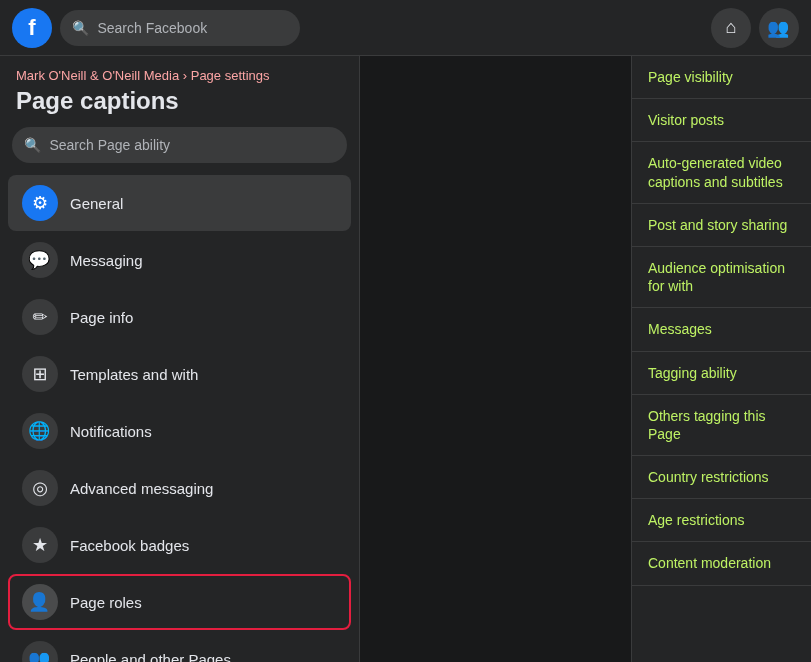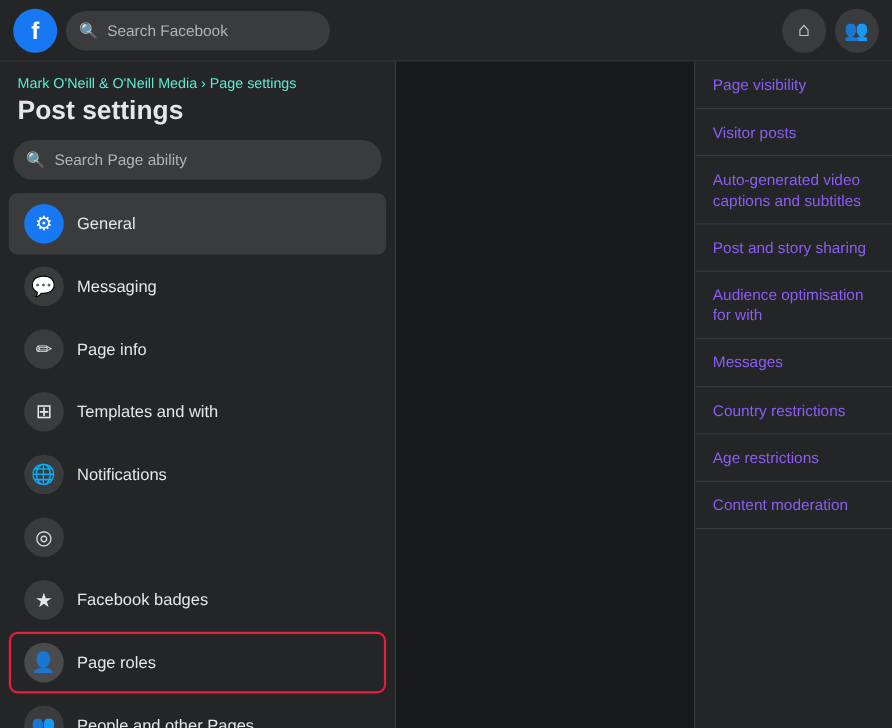--- a/index.html
+++ b/index.html
@@ -77,21 +77,21 @@
       width: 360px;
       background: #242526;
       border-right: 1px solid #3a3b3c;
       overflow-y: auto;
       flex-shrink: 0;
       padding-bottom: 16px;
     }
     .breadcrumb {
       padding: 12px 16px 2px;
       font-size: 13px;
-      color: #5eead4;
+      color: #fca5a5;
     }
     .page-title {
       padding: 2px 16px 12px;
       font-size: 24px;
       font-weight: 700;
       color: #e4e6eb;
     }
     .settings-search {
       margin: 0 12px 12px;
       background: #3a3b3c;
@@ -153,21 +153,21 @@
     .right-sidebar {
       width: 180px;
       background: #242526;
       border-left: 1px solid #3a3b3c;
       overflow-y: auto;
       flex-shrink: 0;
     }
     .right-nav-item {
       padding: 12px 16px;
       font-size: 14px;
-      color: #8b5cf6;
+      color: #bef264;
       cursor: pointer;
       border-bottom: 1px solid #3a3b3c;
       font-weight: 400;
       line-height: 1.3;
     }
   </style>
 </head>
 <body>
 
 <div class="topbar">
@@ -184,21 +184,21 @@
     <div class="topbar-icon-btn">
       <span>👥</span>
     </div>
   </div>
 </div>
 
 <div class="main-layout">
 
   <div class="left-sidebar">
     <div class="breadcrumb">Mark O'Neill &amp; O'Neill Media › Page settings</div>
-    <div class="page-title">Post settings</div>
+    <div class="page-title">Page captions</div>
 
     <div class="settings-search">
       <span>🔍</span>
       <span>Search Page ability</span>
     </div>
 
     <div id="nav-items-container">
         <div class="nav-item active">
           <div class="nav-icon">⚙</div>
           <span>General</span>
@@ -214,20 +214,21 @@
         <div class="nav-item">
           <div class="nav-icon">⊞</div>
           <span>Templates and with</span>
         </div>
         <div class="nav-item">
           <div class="nav-icon">🌐</div>
           <span>Notifications</span>
         </div>
         <div class="nav-item">
           <div class="nav-icon">◎</div>
+          <span>Advanced messaging</span>
         </div>
         <div class="nav-item">
           <div class="nav-icon">★</div>
           <span>Facebook badges</span>
         </div>
         <div class="nav-item highlighted">
           <div class="nav-icon">👤</div>
           <span>Page roles</span>
         </div>
         <div class="nav-item">
@@ -240,19 +241,21 @@
   <div class="center-content"></div>
 
   <div class="right-sidebar">
     <div id="right-nav-container">
         <div class="right-nav-item">Page visibility</div>
         <div class="right-nav-item">Visitor posts</div>
         <div class="right-nav-item">Auto-generated video captions and subtitles</div>
         <div class="right-nav-item">Post and story sharing</div>
         <div class="right-nav-item">Audience optimisation for with</div>
         <div class="right-nav-item">Messages</div>
+        <div class="right-nav-item">Tagging ability</div>
+        <div class="right-nav-item">Others tagging this Page</div>
         <div class="right-nav-item">Country restrictions</div>
         <div class="right-nav-item">Age restrictions</div>
         <div class="right-nav-item">Content moderation</div>
       </div>
   </div>
 
 </div>
 
 </body></html>

